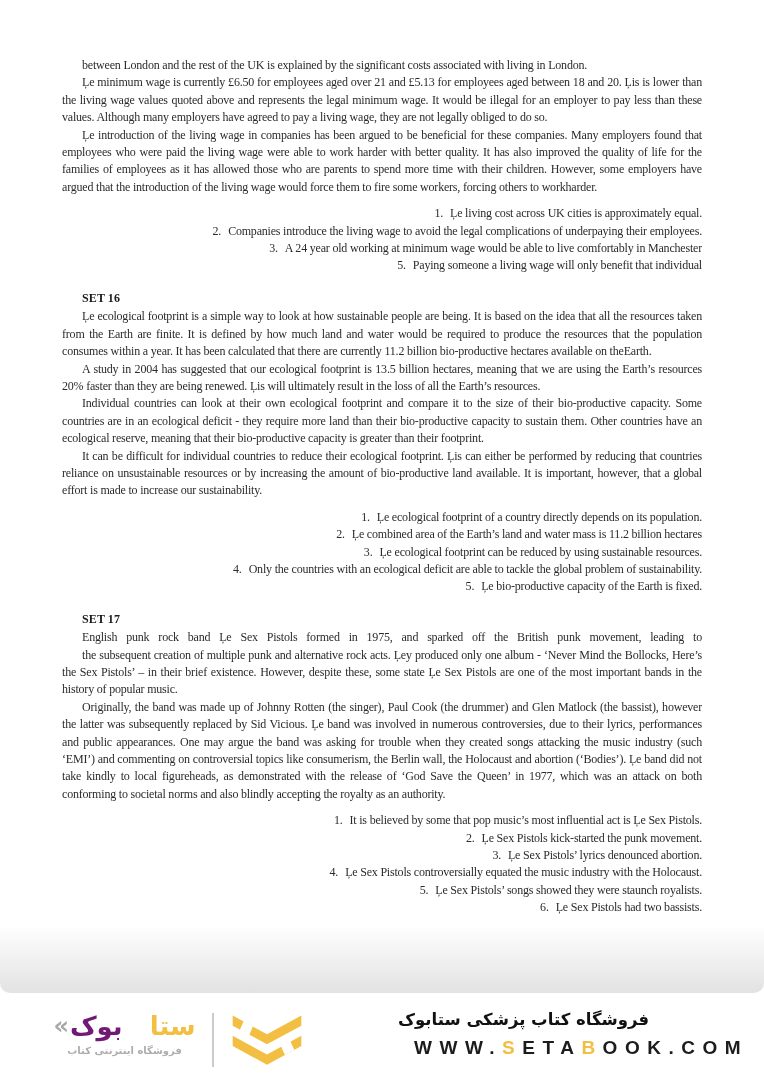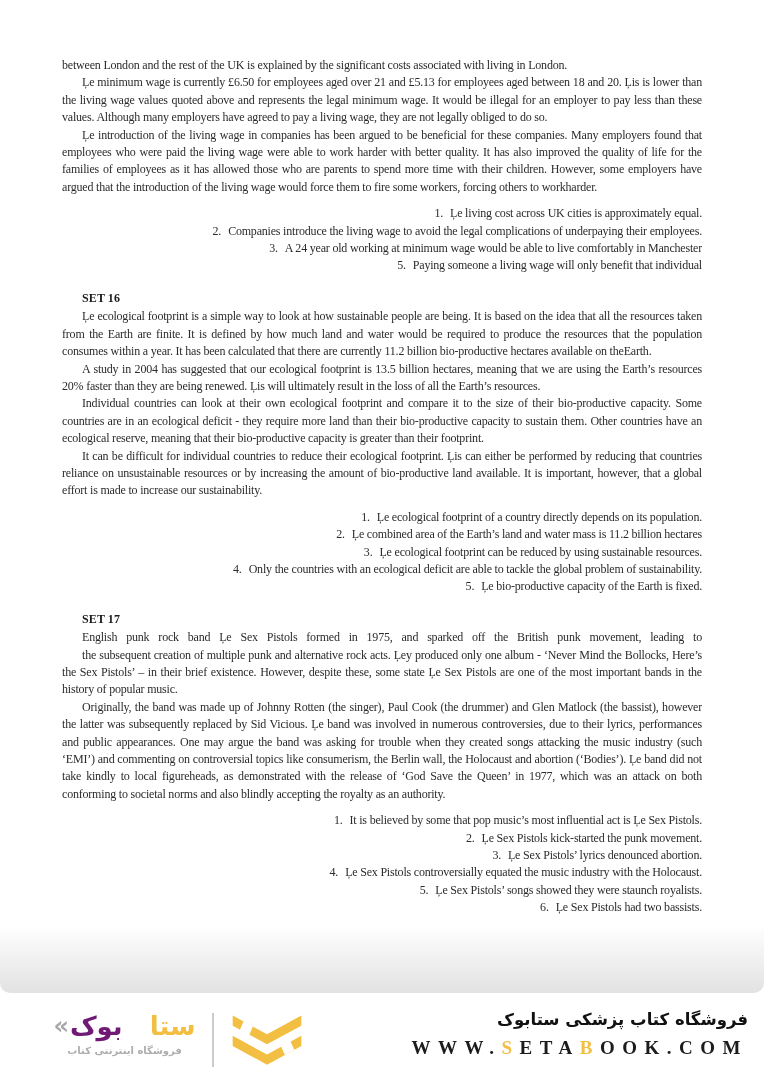--- a/index.html
+++ b/index.html
@@ -16,21 +16,21 @@
   .content{
     position:absolute;
     left:62px;top:57px;width:640px;height:876px;
     overflow:hidden;
     font:12px/17.4px "Liberation Serif", serif;
     letter-spacing:-0.2px;
     color:#2b2b2b;
     text-align:justify;
   }
   .content p{margin:0;text-indent:20px;}
-  .content p.noindent{text-indent:0;}
+  .content p.noindent{text-indent:0;margin-left:20px;}
   .content p.stretch{text-align-last:justify;}
   .set-heading{
     font-weight:bold;color:#1c1c1c;
     margin:15px 0 1px 0;text-indent:20px;
     font-size:12px;letter-spacing:0.1px;
   }
   .qlist{margin:9px 0;padding-left:20px;}
   .qitem{text-align:right;}
   .qnum{margin-right:7px;}
 
@@ -62,31 +62,31 @@
   .logo-tagline{
     font-family:"DejaVu Sans", sans-serif;
     font-size:10px;color:#adadaf;margin-top:4px;direction:rtl;font-weight:bold;
   }
   .footer-divider{
     position:absolute;left:212px;top:20px;width:2px;height:54px;
     background:#cccccc;
   }
   .emblem{position:absolute;left:228px;top:8px;}
   .right-block{
-    position:absolute;right:16px;top:16px;text-align:right;
+    position:absolute;right:16px;top:16px;text-align:left;
   }
   .store-title{
     font-family:"DejaVu Sans", sans-serif;
     font-weight:bold;font-size:16.5px;color:#111;direction:rtl;
     line-height:22px;
   }
   .website{
-    font-family:Liberation Serif, serif;
+    font-family:Liberation Sans, sans-serif;
     font-weight:bold;font-size:19px;letter-spacing:7.5px;
-    color:#1c1c1c;margin-top:6px;white-space:nowrap;
+    color:#1c1c1c;margin-top:6px;white-space:nowrap;margin-left:16px;
   }
   .website .accent{color:#f2bf43;}
 </style>
 </head>
 <body>
 
 <div class="page-canvas">
 
   <div class="content">
 

